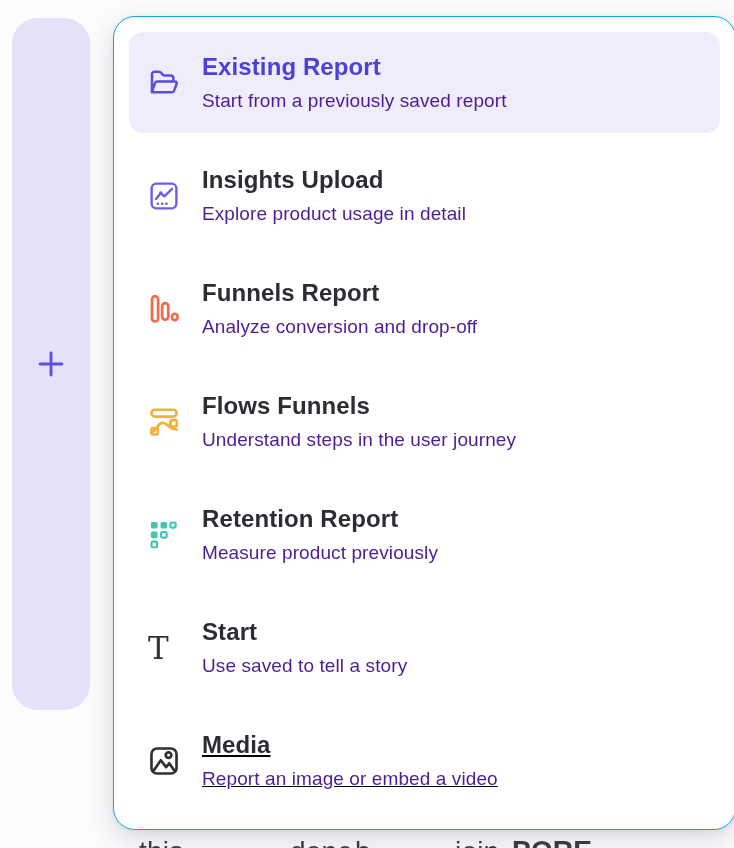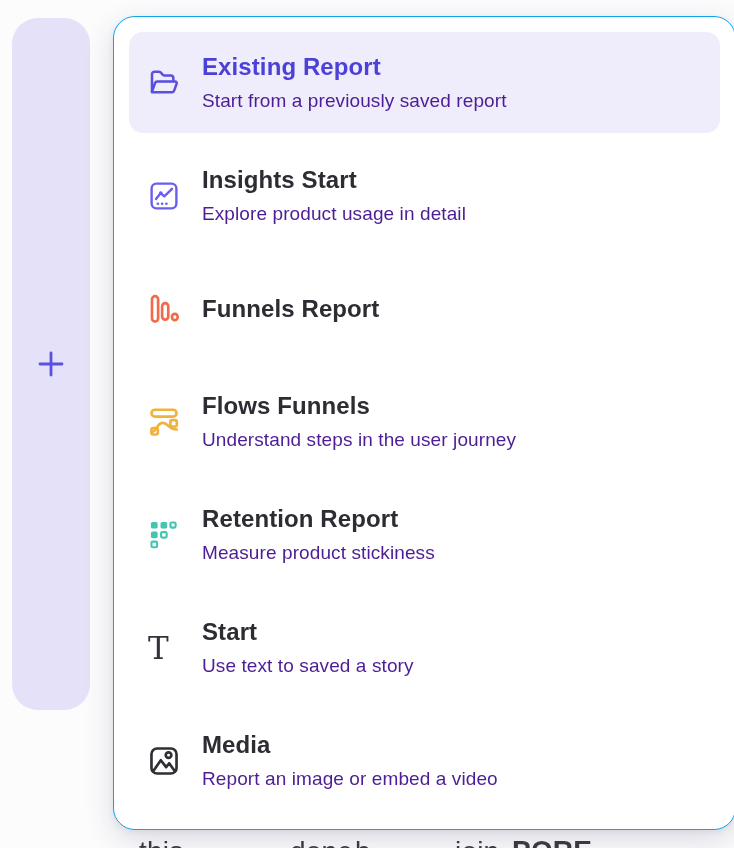--- a/index.html
+++ b/index.html
@@ -53,21 +53,21 @@
   }
   .menu-item {
     display: flex;
     align-items: center;
     height: 101px;
     margin-bottom: 12px;
     border-radius: 14px;
     padding-left: 19px;
     cursor: pointer;
   }
-  .menu-item:last-child { margin-bottom: 0; }
+  .menu-item:last-child { margin-bottom: 0; text-decoration: underline; }
   .menu-item.selected { background: #efecfb; }
   .menu-item .icon-cell {
     width: 54px;
     flex: 0 0 54px;
     display: flex; align-items: center;
   }
   .menu-item .texts { display: flex; flex-direction: column; gap: 9px; }
   .menu-item .title {
     font-size: 24px;
     font-weight: 700;
@@ -134,35 +134,36 @@
       <svg width="32" height="32" viewBox="0 0 24 24" fill="none">
         <rect x="2.7" y="2.7" width="18.6" height="18.6" rx="3.6" stroke="#6a5df0" stroke-width="1.8"></rect>
         <polyline points="6,14.2 9.6,9.8 12.2,12.2 18,6.6" stroke="#6a5df0" stroke-width="1.8" stroke-linecap="round" stroke-linejoin="round"></polyline>
         <circle cx="9.6" cy="9.8" r="1.4" fill="#6a5df0"></circle>
         <circle cx="7.4" cy="17.8" r="1" fill="#6a5df0"></circle>
         <circle cx="10.6" cy="17.8" r="1" fill="#6a5df0"></circle>
         <circle cx="13.8" cy="17.8" r="1" fill="#6a5df0"></circle>
       </svg>
     </span>
     <span class="texts">
-      <span class="title">Insights Start</span>
+      <span class="title">Insights Upload</span>
       <span class="subtitle">Explore product usage in detail</span>
     </span>
   </div>
 
   <div class="menu-item" role="menuitem">
     <span class="icon-cell">
       <svg width="32" height="32" viewBox="0 0 24 24" fill="none" stroke="#f26a4b" stroke-width="2">
         <rect x="3" y="2.4" width="4.6" height="19" rx="2.3"></rect>
         <rect x="10.6" y="7.6" width="4.6" height="12.4" rx="2.3"></rect>
         <rect x="18" y="15.6" width="4.2" height="4.8" rx="2.1"></rect>
       </svg>
     </span>
     <span class="texts">
       <span class="title">Funnels Report</span>
+      <span class="subtitle">Analyze conversion and drop-off</span>
     </span>
   </div>
 
   <div class="menu-item" role="menuitem">
     <span class="icon-cell">
       <svg width="32" height="32" viewBox="0 0 24 24" fill="none" stroke="#f0b23c" stroke-width="2" stroke-linecap="round">
         <rect x="2.6" y="2.8" width="18.8" height="5.2" rx="2.6"></rect>
         <rect x="16.8" y="10.6" width="4.8" height="4.8" rx="1.3"></rect>
         <rect x="2.6" y="16.6" width="4.8" height="4.8" rx="1.3"></rect>
         <path d="M2.6 19.6 C6.6 19.6 6.6 12.6 11 12.6 C15.2 12.6 15 17.6 21.6 17.6" fill="none"></path>
@@ -180,31 +181,31 @@
         <rect x="2.2" y="2.2" width="5" height="5" rx="1.2" fill="#45c4b0"></rect>
         <rect x="9.4" y="2.2" width="5" height="5" rx="1.2" fill="#45c4b0"></rect>
         <rect x="16.8" y="2.6" width="3.9" height="3.9" rx="1" stroke="#45c4b0" stroke-width="1.6"></rect>
         <rect x="2.2" y="9.4" width="5" height="5" rx="1.2" fill="#45c4b0"></rect>
         <rect x="9.8" y="9.8" width="4.2" height="4.2" rx="1" stroke="#45c4b0" stroke-width="1.6"></rect>
         <rect x="2.6" y="17" width="4.2" height="4.2" rx="1" stroke="#45c4b0" stroke-width="1.6"></rect>
       </svg>
     </span>
     <span class="texts">
       <span class="title">Retention Report</span>
-      <span class="subtitle">Measure product stickiness</span>
+      <span class="subtitle">Measure product previously</span>
     </span>
   </div>
 
   <div class="menu-item" role="menuitem">
     <span class="icon-cell">
       <span class="t-glyph">T</span>
     </span>
     <span class="texts">
       <span class="title">Start</span>
-      <span class="subtitle">Use text to saved a story</span>
+      <span class="subtitle">Use saved to tell a story</span>
     </span>
   </div>
 
   <div class="menu-item" role="menuitem">
     <span class="icon-cell">
       <svg width="32" height="32" viewBox="0 0 24 24" fill="none" stroke="#2f2f35" stroke-width="2" stroke-linecap="round" stroke-linejoin="round">
         <rect x="2.6" y="2.6" width="18.8" height="18.8" rx="4.2"></rect>
         <circle cx="15.4" cy="7.6" r="2.1"></circle>
         <polyline points="4.4,19 9.6,11.4 13.6,16.6 15.9,13.7 19.6,19"></polyline>
       </svg>

